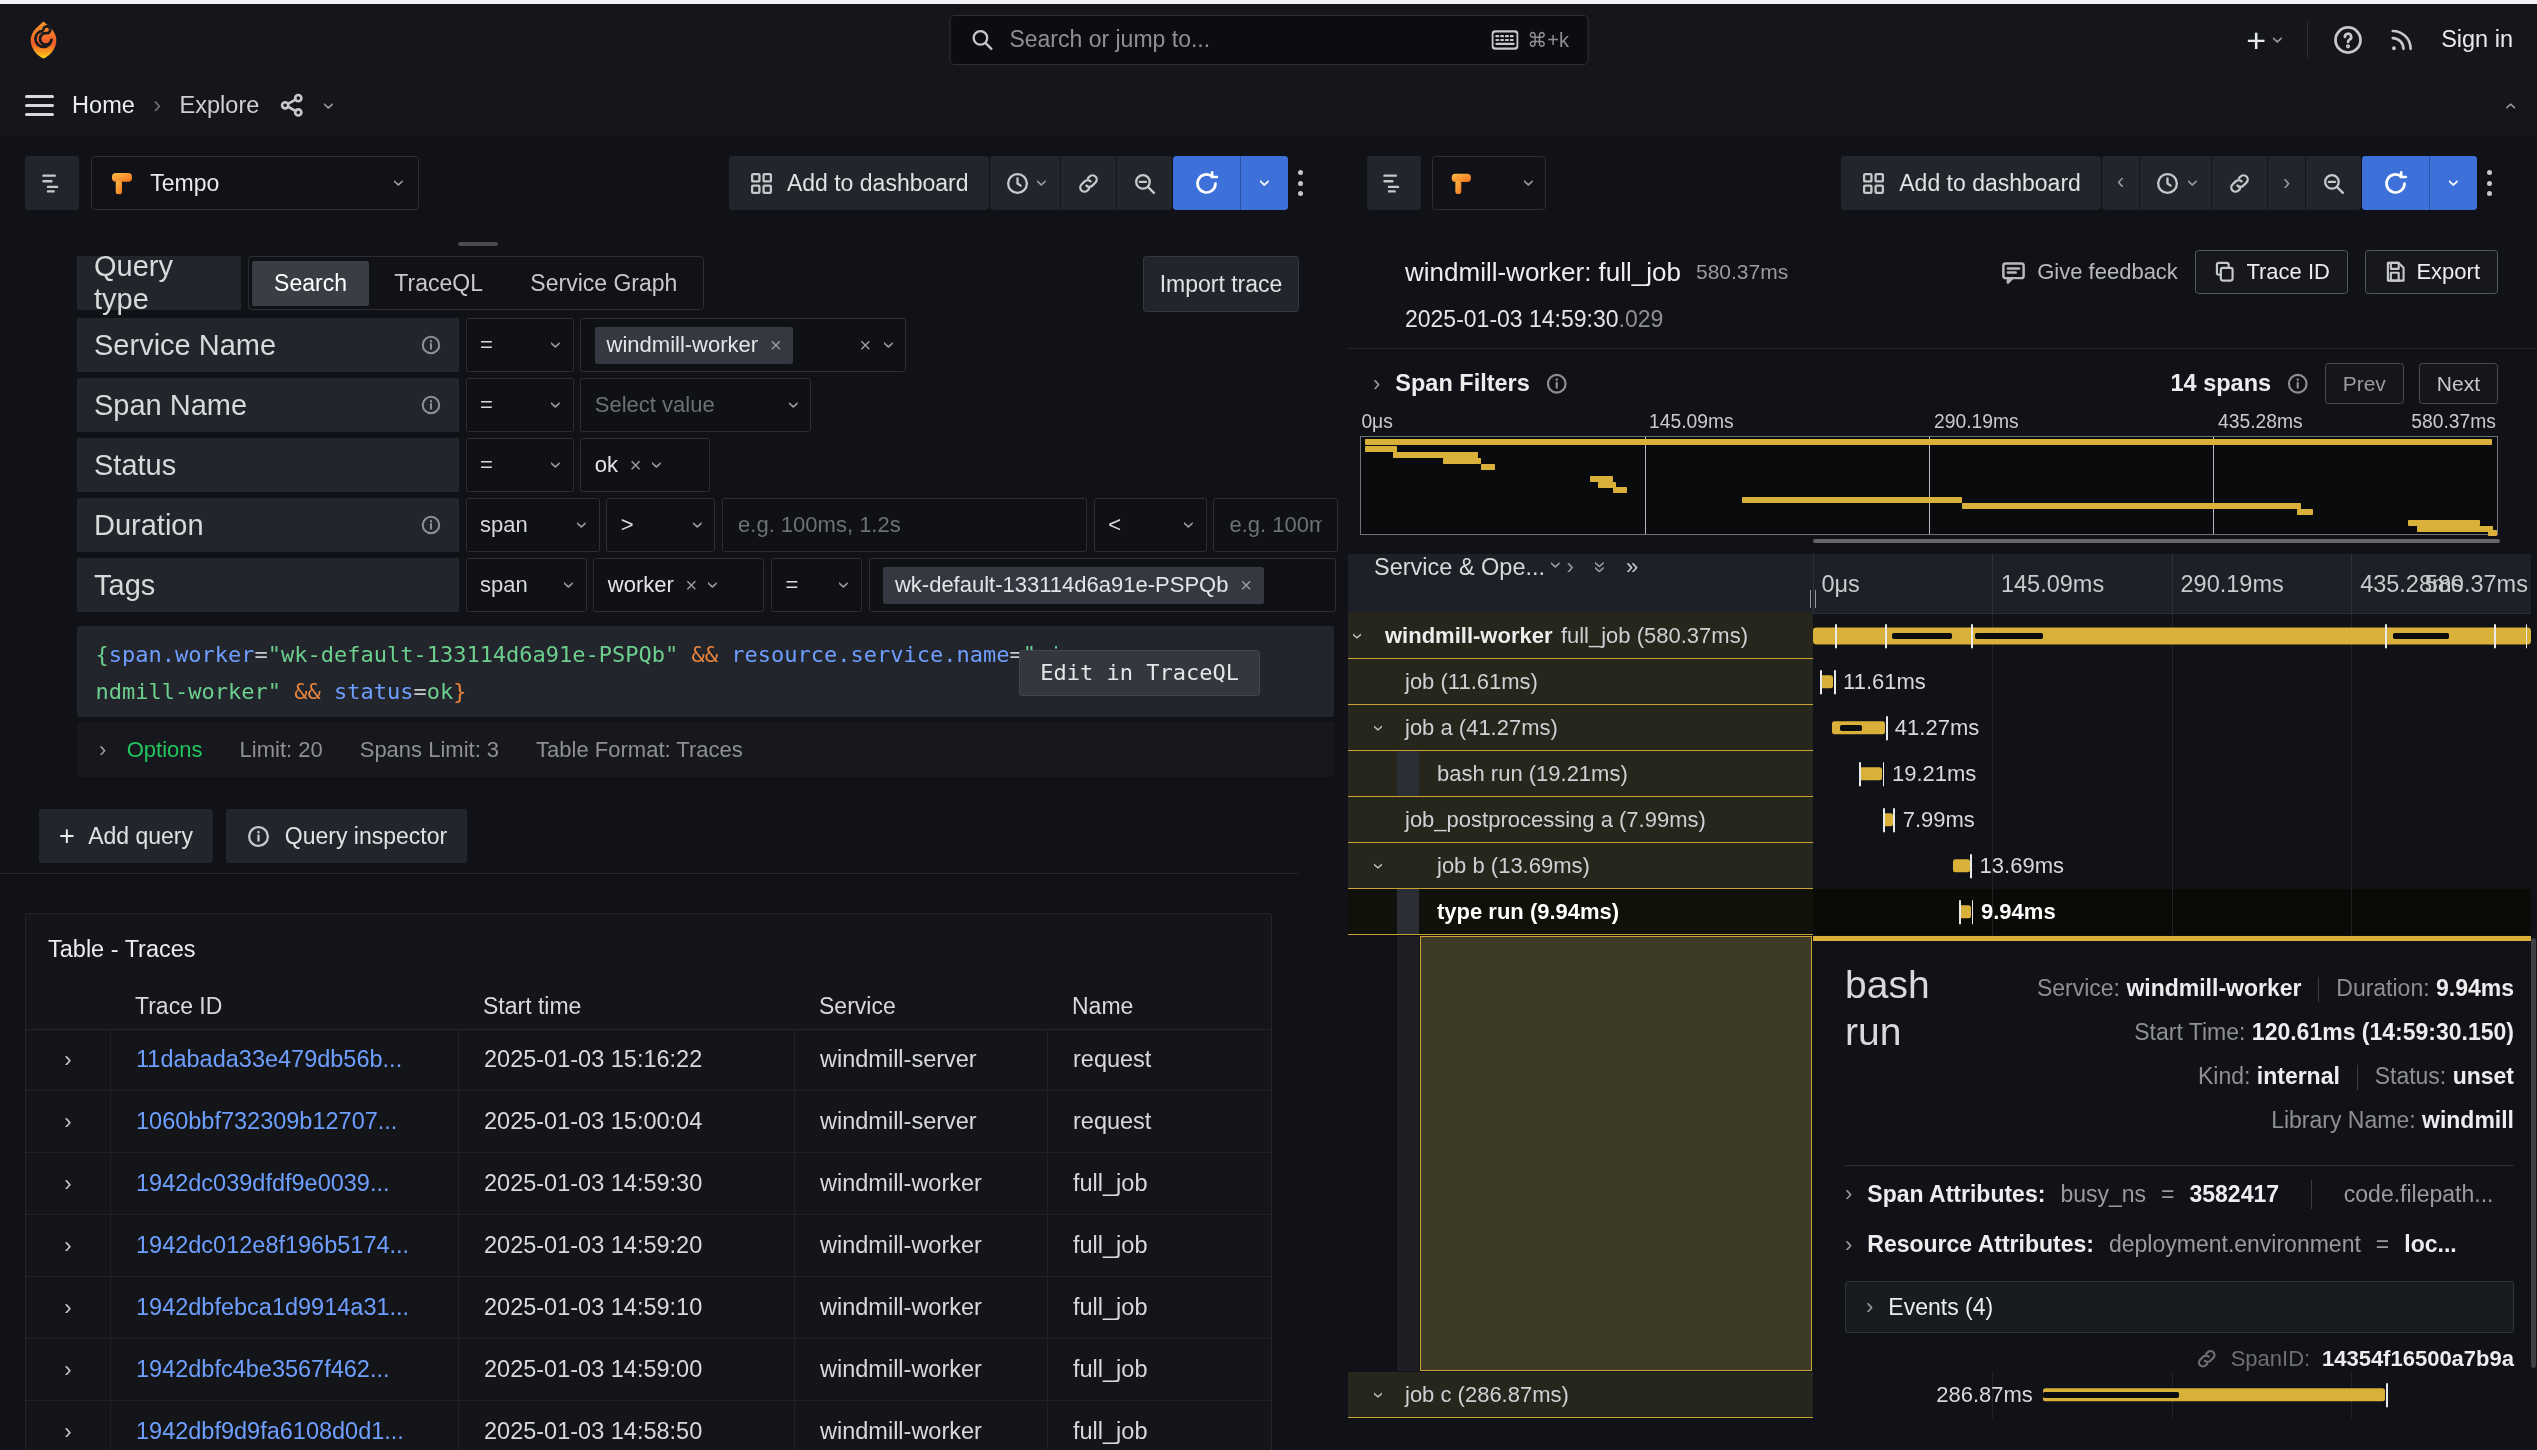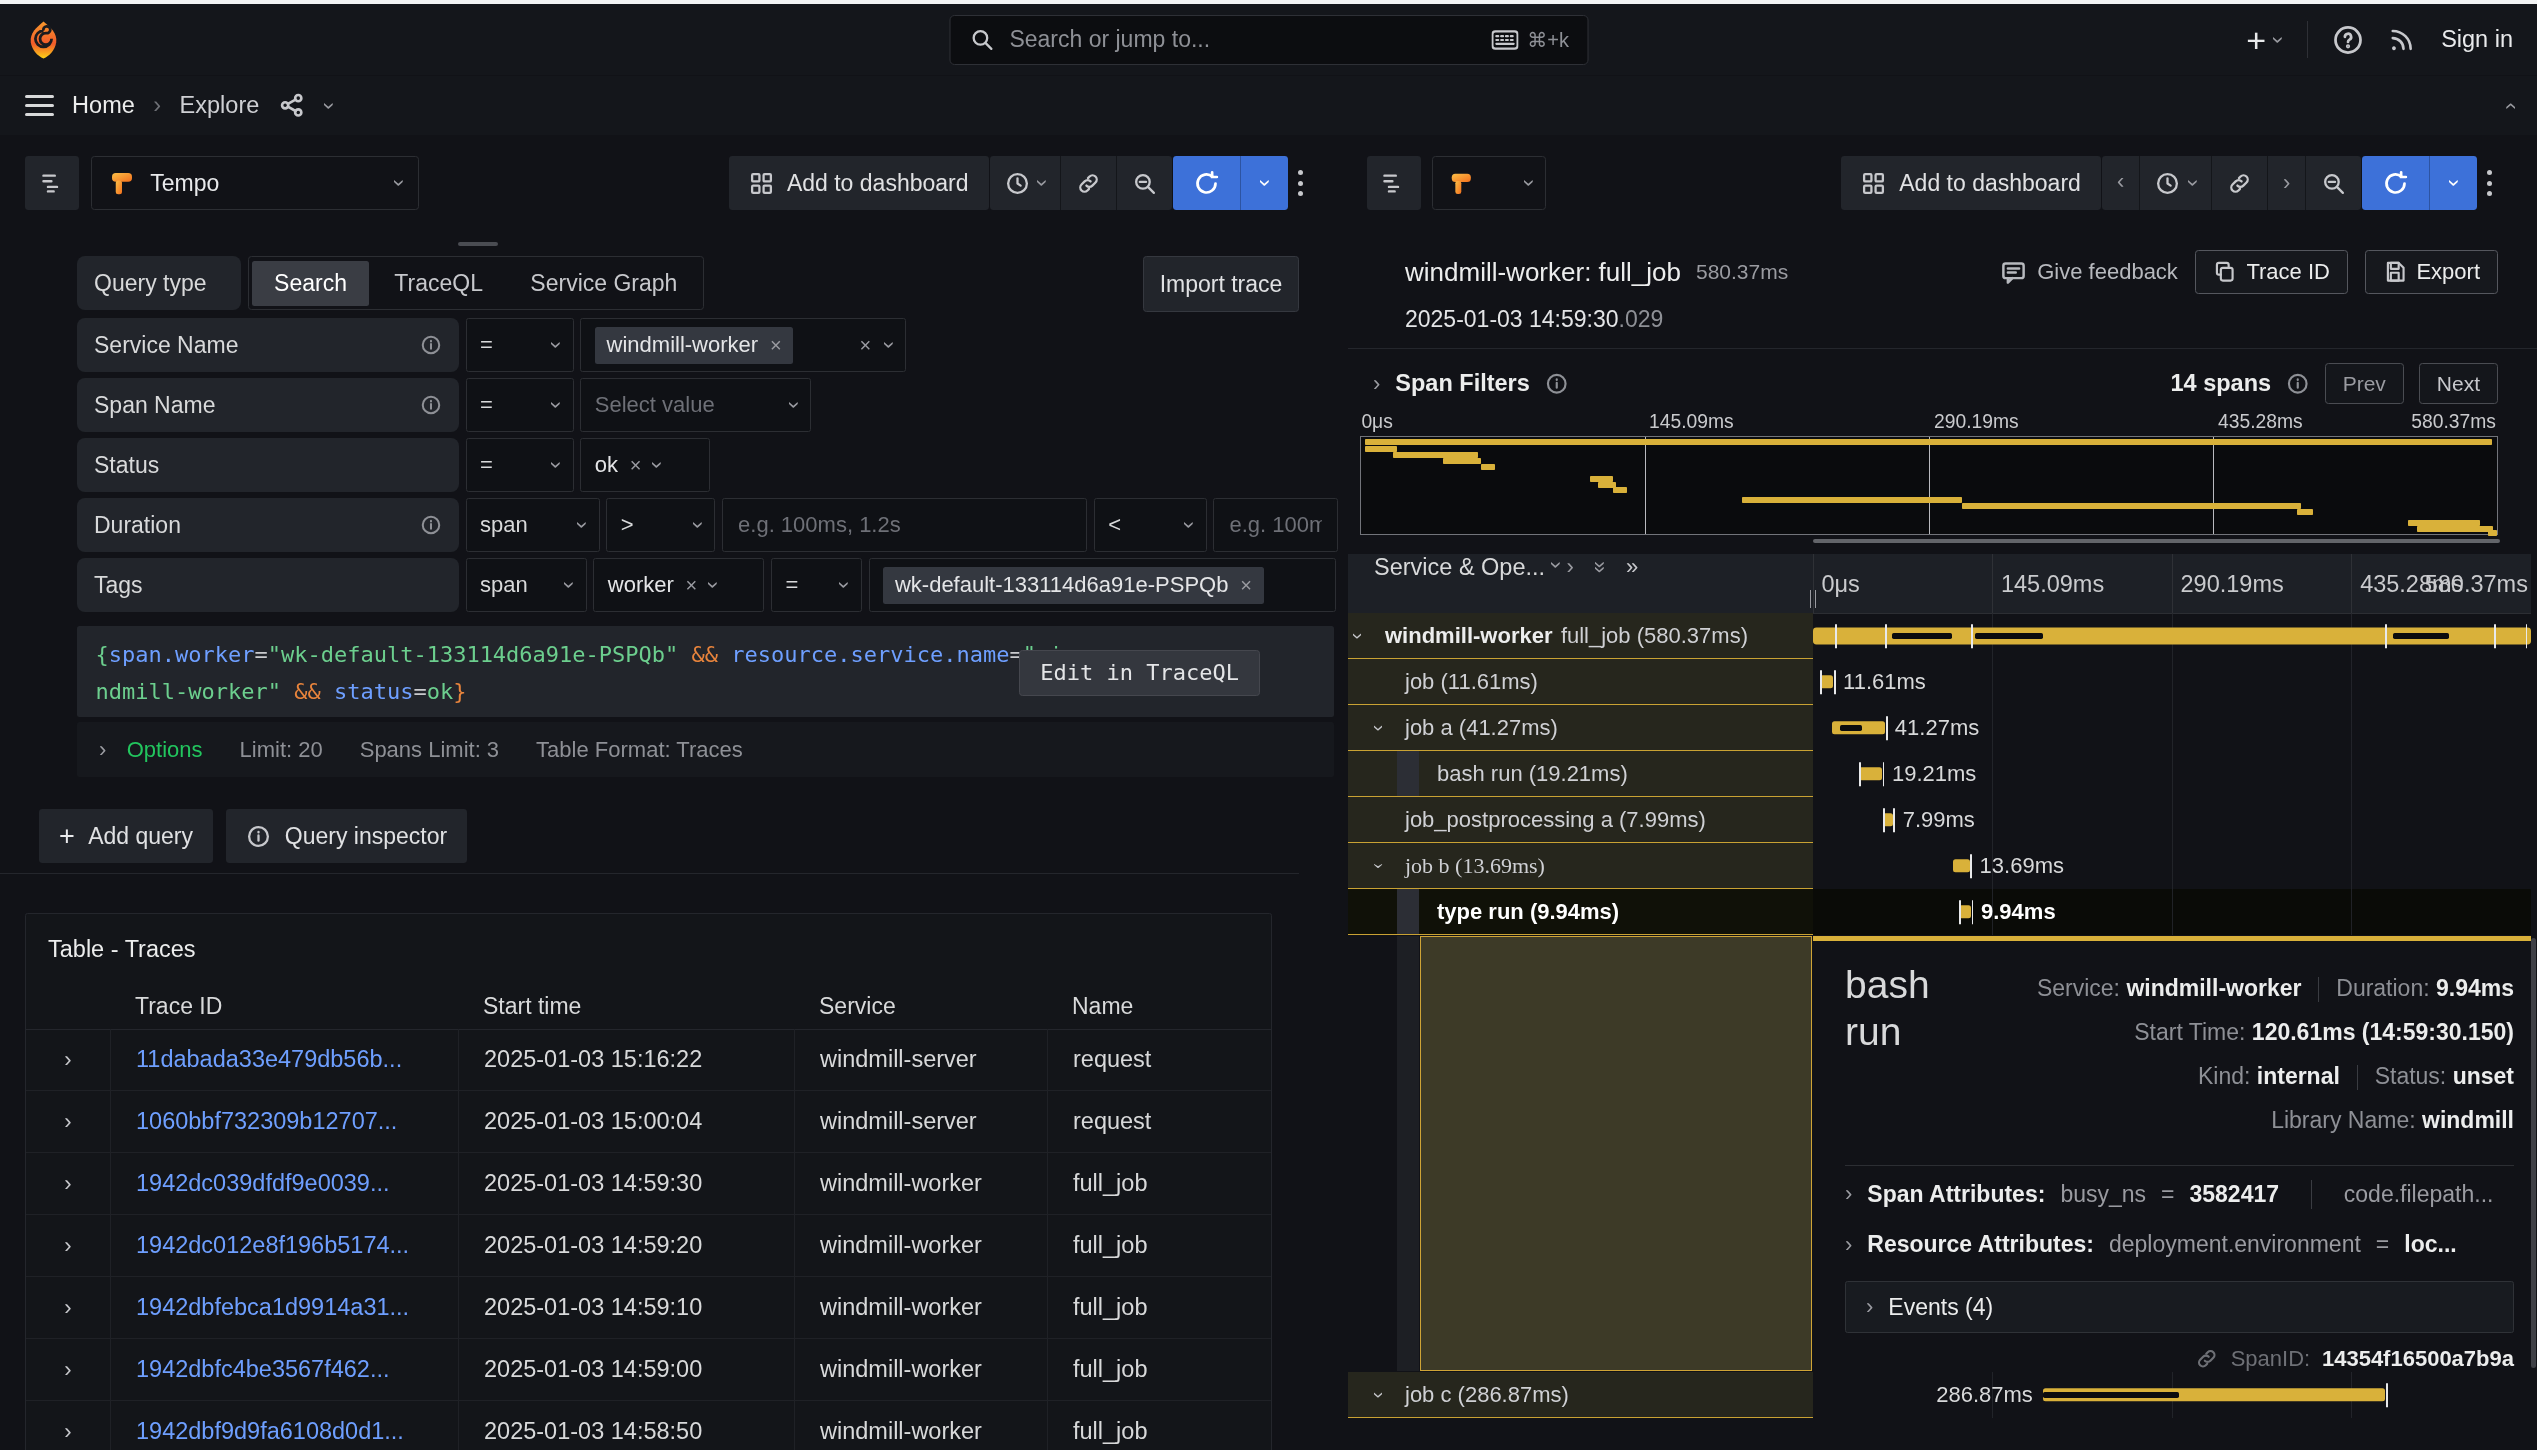--- a/index.html
+++ b/index.html
@@ -45,21 +45,21 @@
   .btngroup>div{height:54px;display:flex;align-items:center;justify-content:center;padding:0 15px;border-right:0.8px solid #14161a;gap:8.4px}
   .btngroup>div:last-child{border-right:none}
   .refresh{display:flex;border-radius:3.4px;overflow:hidden}
   .refresh .main{width:67px;height:54px;background:#3d71d9;display:flex;align-items:center;justify-content:center}
   .refresh .arrow{width:47px;height:54px;background:#3d71d9;border-left:0.8px solid rgba(0,0,0,.25);display:flex;align-items:center;justify-content:center;color:#fff}
   .kebab{display:flex;flex-direction:column;gap:5.9px;padding:0 8.4px}
   .kebab i{width:5px;height:5px;border-radius:50%;background:#c7c8cc}
 
   
   .qrow{position:absolute;display:flex;gap:6.7px;height:54px;left:77px}
-  .qlabel{width:382px;background:#22252b;border-radius:8px;display:flex;align-items:center;padding:0 17px;box-sizing:border-box;font-size:23px;color:#d8d9da;gap:11.8px;flex:none}
+  .qlabel{width:382px;background:#22252b;border-radius:0;display:flex;align-items:center;padding:0 17px;box-sizing:border-box;font-size:29px;color:#d8d9da;gap:11.8px;flex:none}
   .qlabel .info{margin-left:auto}
   .opbox,.valbox,.selbox{height:54px;background:#0f1115;border:0.8px solid #2c2e33;border-radius:2.5px;display:flex;align-items:center;padding:0 13.4px;box-sizing:border-box;font-size:22px;color:#d8d9da;gap:11.8px}
   .opbox{width:108px;justify-content:space-between}
   .chip{background:#343840;border-radius:2.5px;height:37px;display:flex;align-items:center;gap:11.8px;padding:0 11.8px;font-size:22px;color:#e4e5e7;white-space:nowrap}
   .x{color:#9a9ba1;font-size:20px}
   .tail{margin-left:auto;display:flex;align-items:center;gap:13.4px}
   .ph{color:#6e7077}
   .tinput{height:54px;background:#0f1115;border:0.8px solid #2c2e33;border-radius:2.5px;box-sizing:border-box;font-size:22px;color:#d8d9da;padding:0 15px;font-family:inherit}
   .tinput::placeholder{color:#6e7077}
   .seg{display:flex;background:#111217;border:0.8px solid #2c2e33;border-radius:3.4px;padding:3.4px;gap:3.4px;align-items:center}
@@ -782,21 +782,21 @@
             <span>job_postprocessing a (7.99ms)</span>
           </div>
           <div class="sbars">
             <div class="bar" style="left: 9.8%; width: 1.3%;"></div>
             <div class="tick" style="left: 9.8%;"></div>
             <div class="tick" style="left: 11.2%;"></div>
             <span class="blabel" style="left: 11.1%; margin-left: 10px;">7.99ms</span>
           </div>
         </div>
         <div class="srow">
-          <div class="scell" style="padding-left: 57px; font-family: Liberation Serif, serif;">
+          <div class="scell" style="padding-left: 89px;">
             <span class="chev down" style="left: 28.6px;">›</span>
             <span>job b (13.69ms)</span>
           </div>
           <div class="sbars">
             <div class="bar" style="left: 19.5%; width: 2.3%;"></div>
             <div class="tick" style="left: 21.9%;"></div>
             <span class="blabel" style="left: 21.8%; margin-left: 10px;">13.69ms</span>
           </div>
         </div>
         <div class="srow selected">

